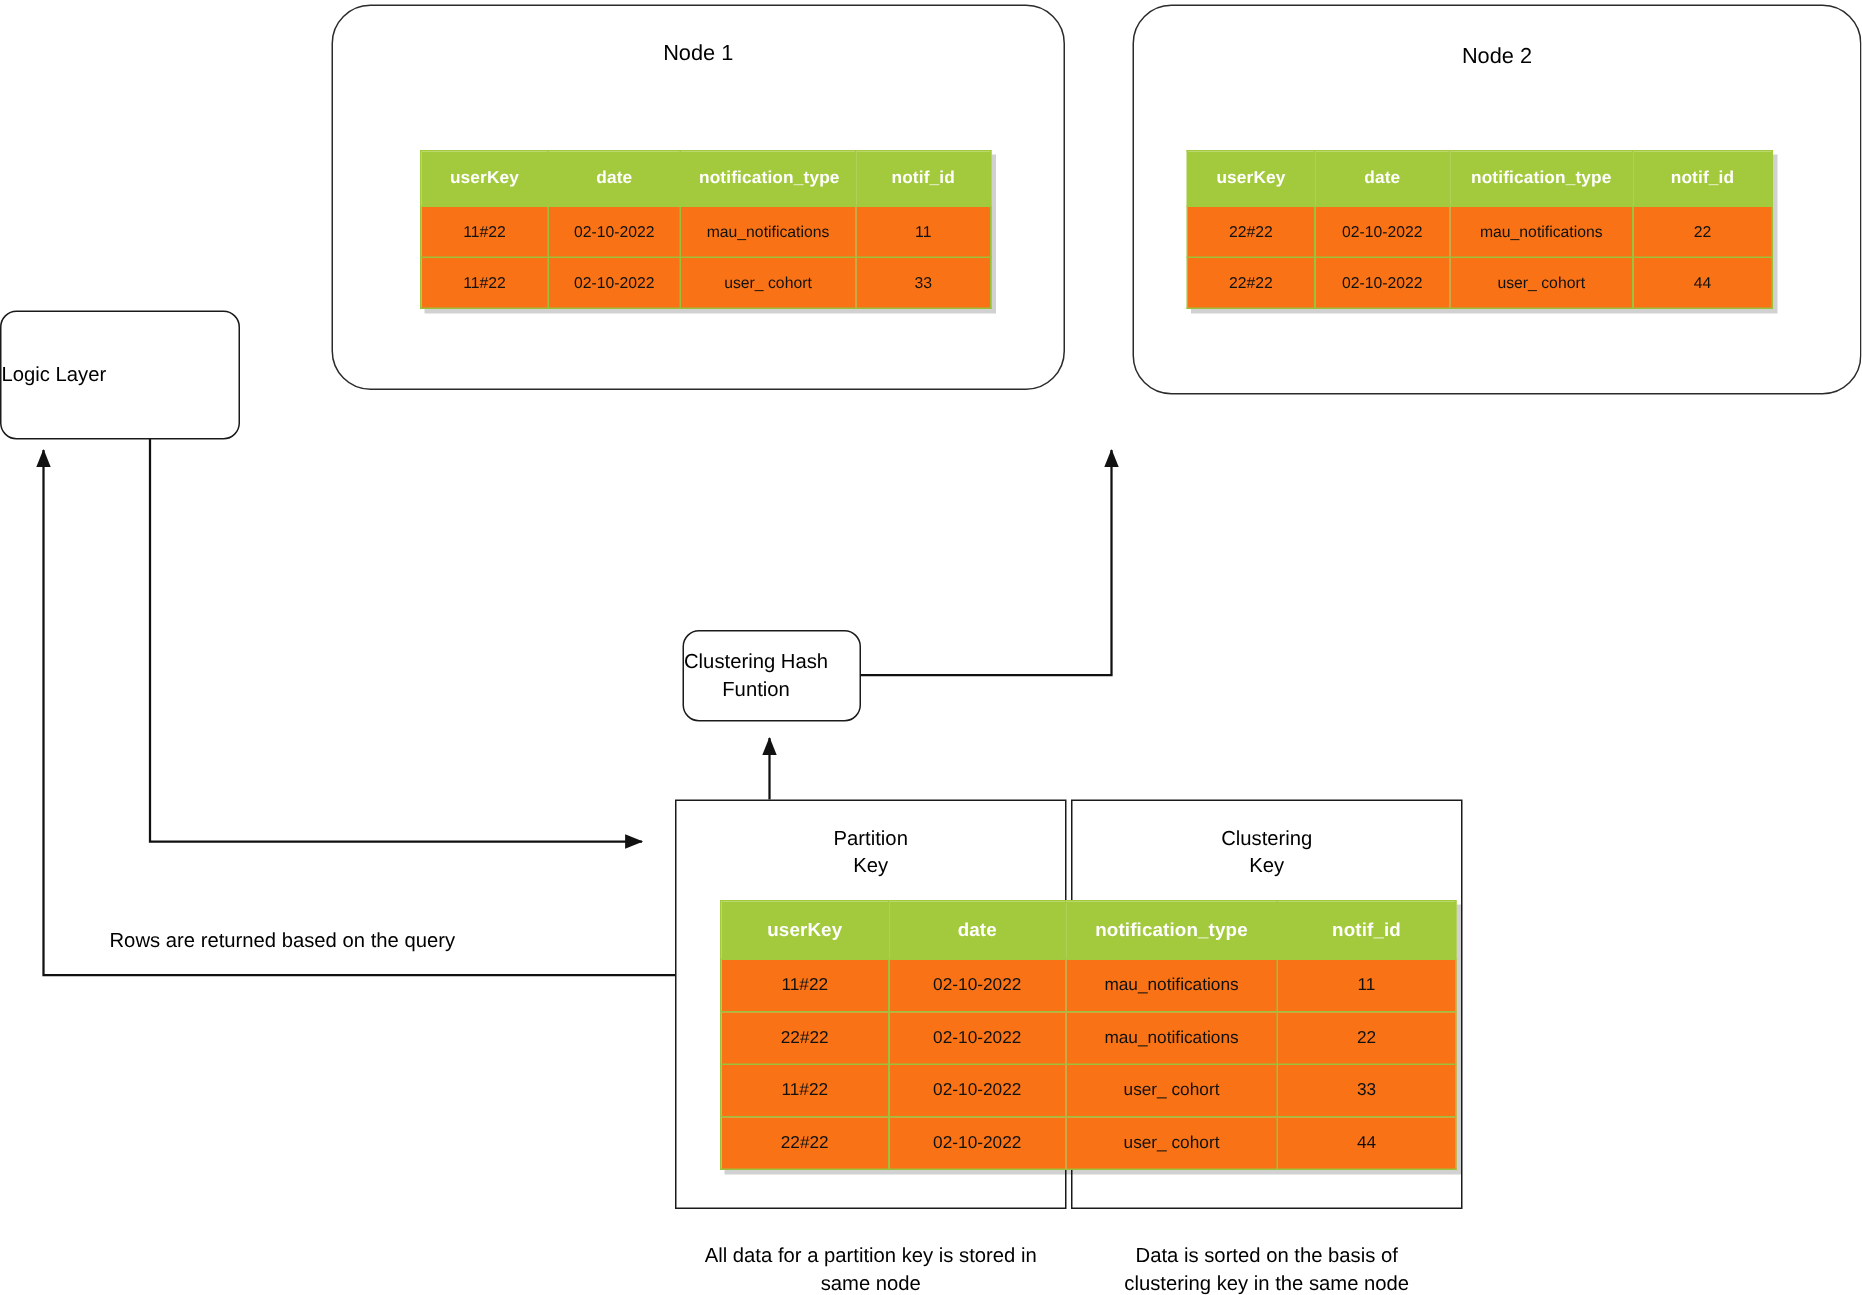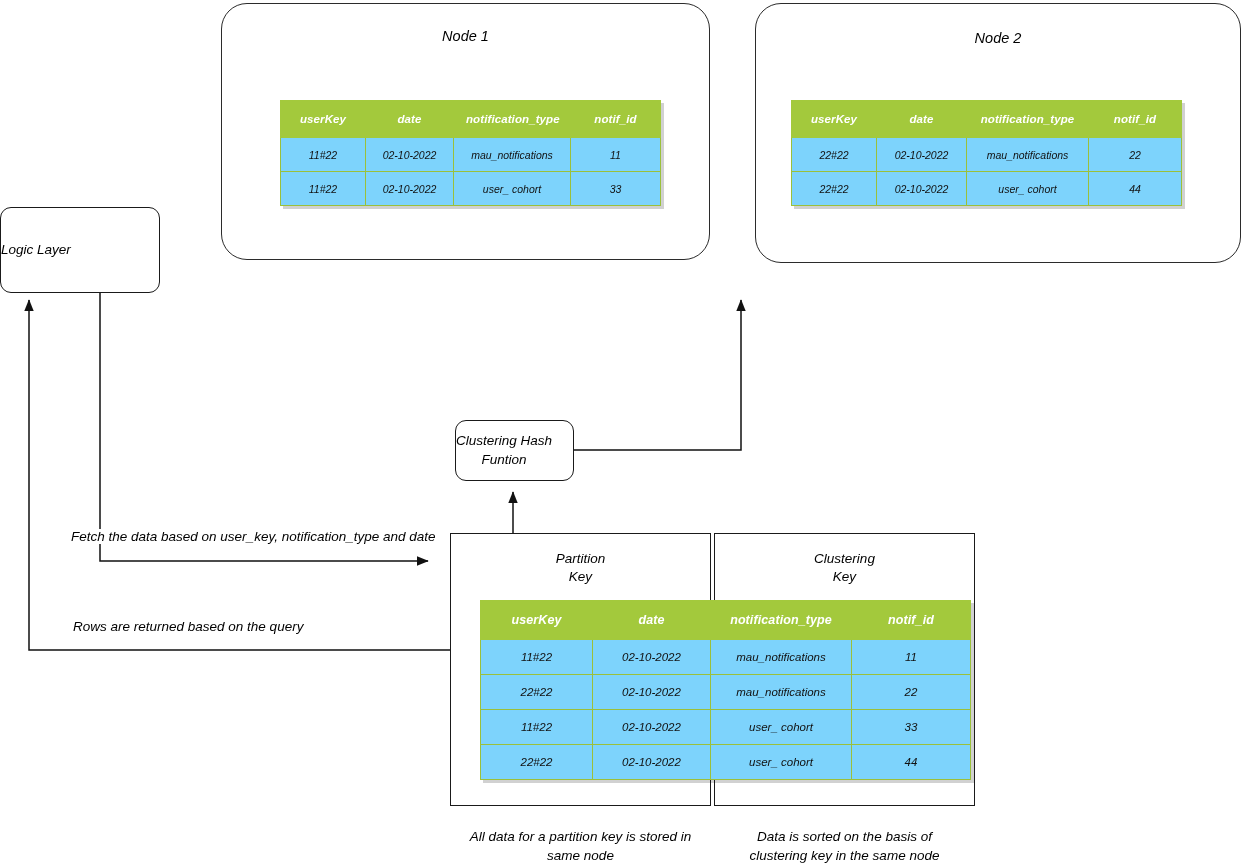--- a/index.html
+++ b/index.html
@@ -7,21 +7,21 @@
     margin: 0; padding: 0;
     background: #ffffff;
   }
   body {
     width: 1241px; height: 863px;
     position: relative;
     font-family: "Liberation Sans", sans-serif;
     color: #000000;
     overflow: hidden;
   }
-  #canvas { position: absolute; inset: 0; width: 1006px; height: 863px; font-style: italic; }
+  #canvas { position: absolute; inset: 0; width: 1006px; height: 863px; }
 
   
   .node-box {
     position: absolute;
     border: 1.6px solid #2b2b2b;
     border-radius: 26px;
     background: #ffffff;
   }
   .node-title {
     position: absolute;
@@ -74,21 +74,21 @@
     background: #A3C93C;
     color: #ffffff;
     font-size: 11.5px;
     font-weight: bold;
     border: 1px solid #A3C93C;
     padding: 12px;
     text-align: center;
     letter-spacing: 0.1px;
   }
   .dtable td {
-    background: #7dd3fc;
+    background: #f97316;
     color: #111111;
     font-size: 10.5px;
     border: 1px solid #9BC03A;
     padding: 0;
     text-align: center;
     white-space: nowrap;
   }
   .dtable.node-tbl th { height: 30px; }
   .dtable.node-tbl td { height: 34px; }
   .dtable.main-tbl th { height: 35px; font-size: 12.5px; }
@@ -209,21 +209,20 @@
 
   <div class="rbox" style="left:0px; top:207px; width:160px; height:86px;">
     <span>Logic Layer</span>
   </div>
 
   <div class="rbox" style="left:455px; top:420px; width:119px; height:61px; white-space:pre-line;">
     <span>Clustering Hash
 Funtion</span>
   </div>
 
-  <div class="flow-label" style="left:68px; top:529px;">Fetch the data based on user_key, notification_type and date</div>
   <div class="flow-label" style="left:70px; top:619px;">Rows are returned based on the query</div>
 
   <div class="sbox" style="left:450px; top:533px; width:261px; height:273px;">
     <div class="sbox-label" style="top:16px;">Partition
 Key</div>
   </div>
 
   <div class="sbox" style="left:714px; top:533px; width:261px; height:273px;">
     <div class="sbox-label" style="top:16px;">Clustering
 Key</div>

